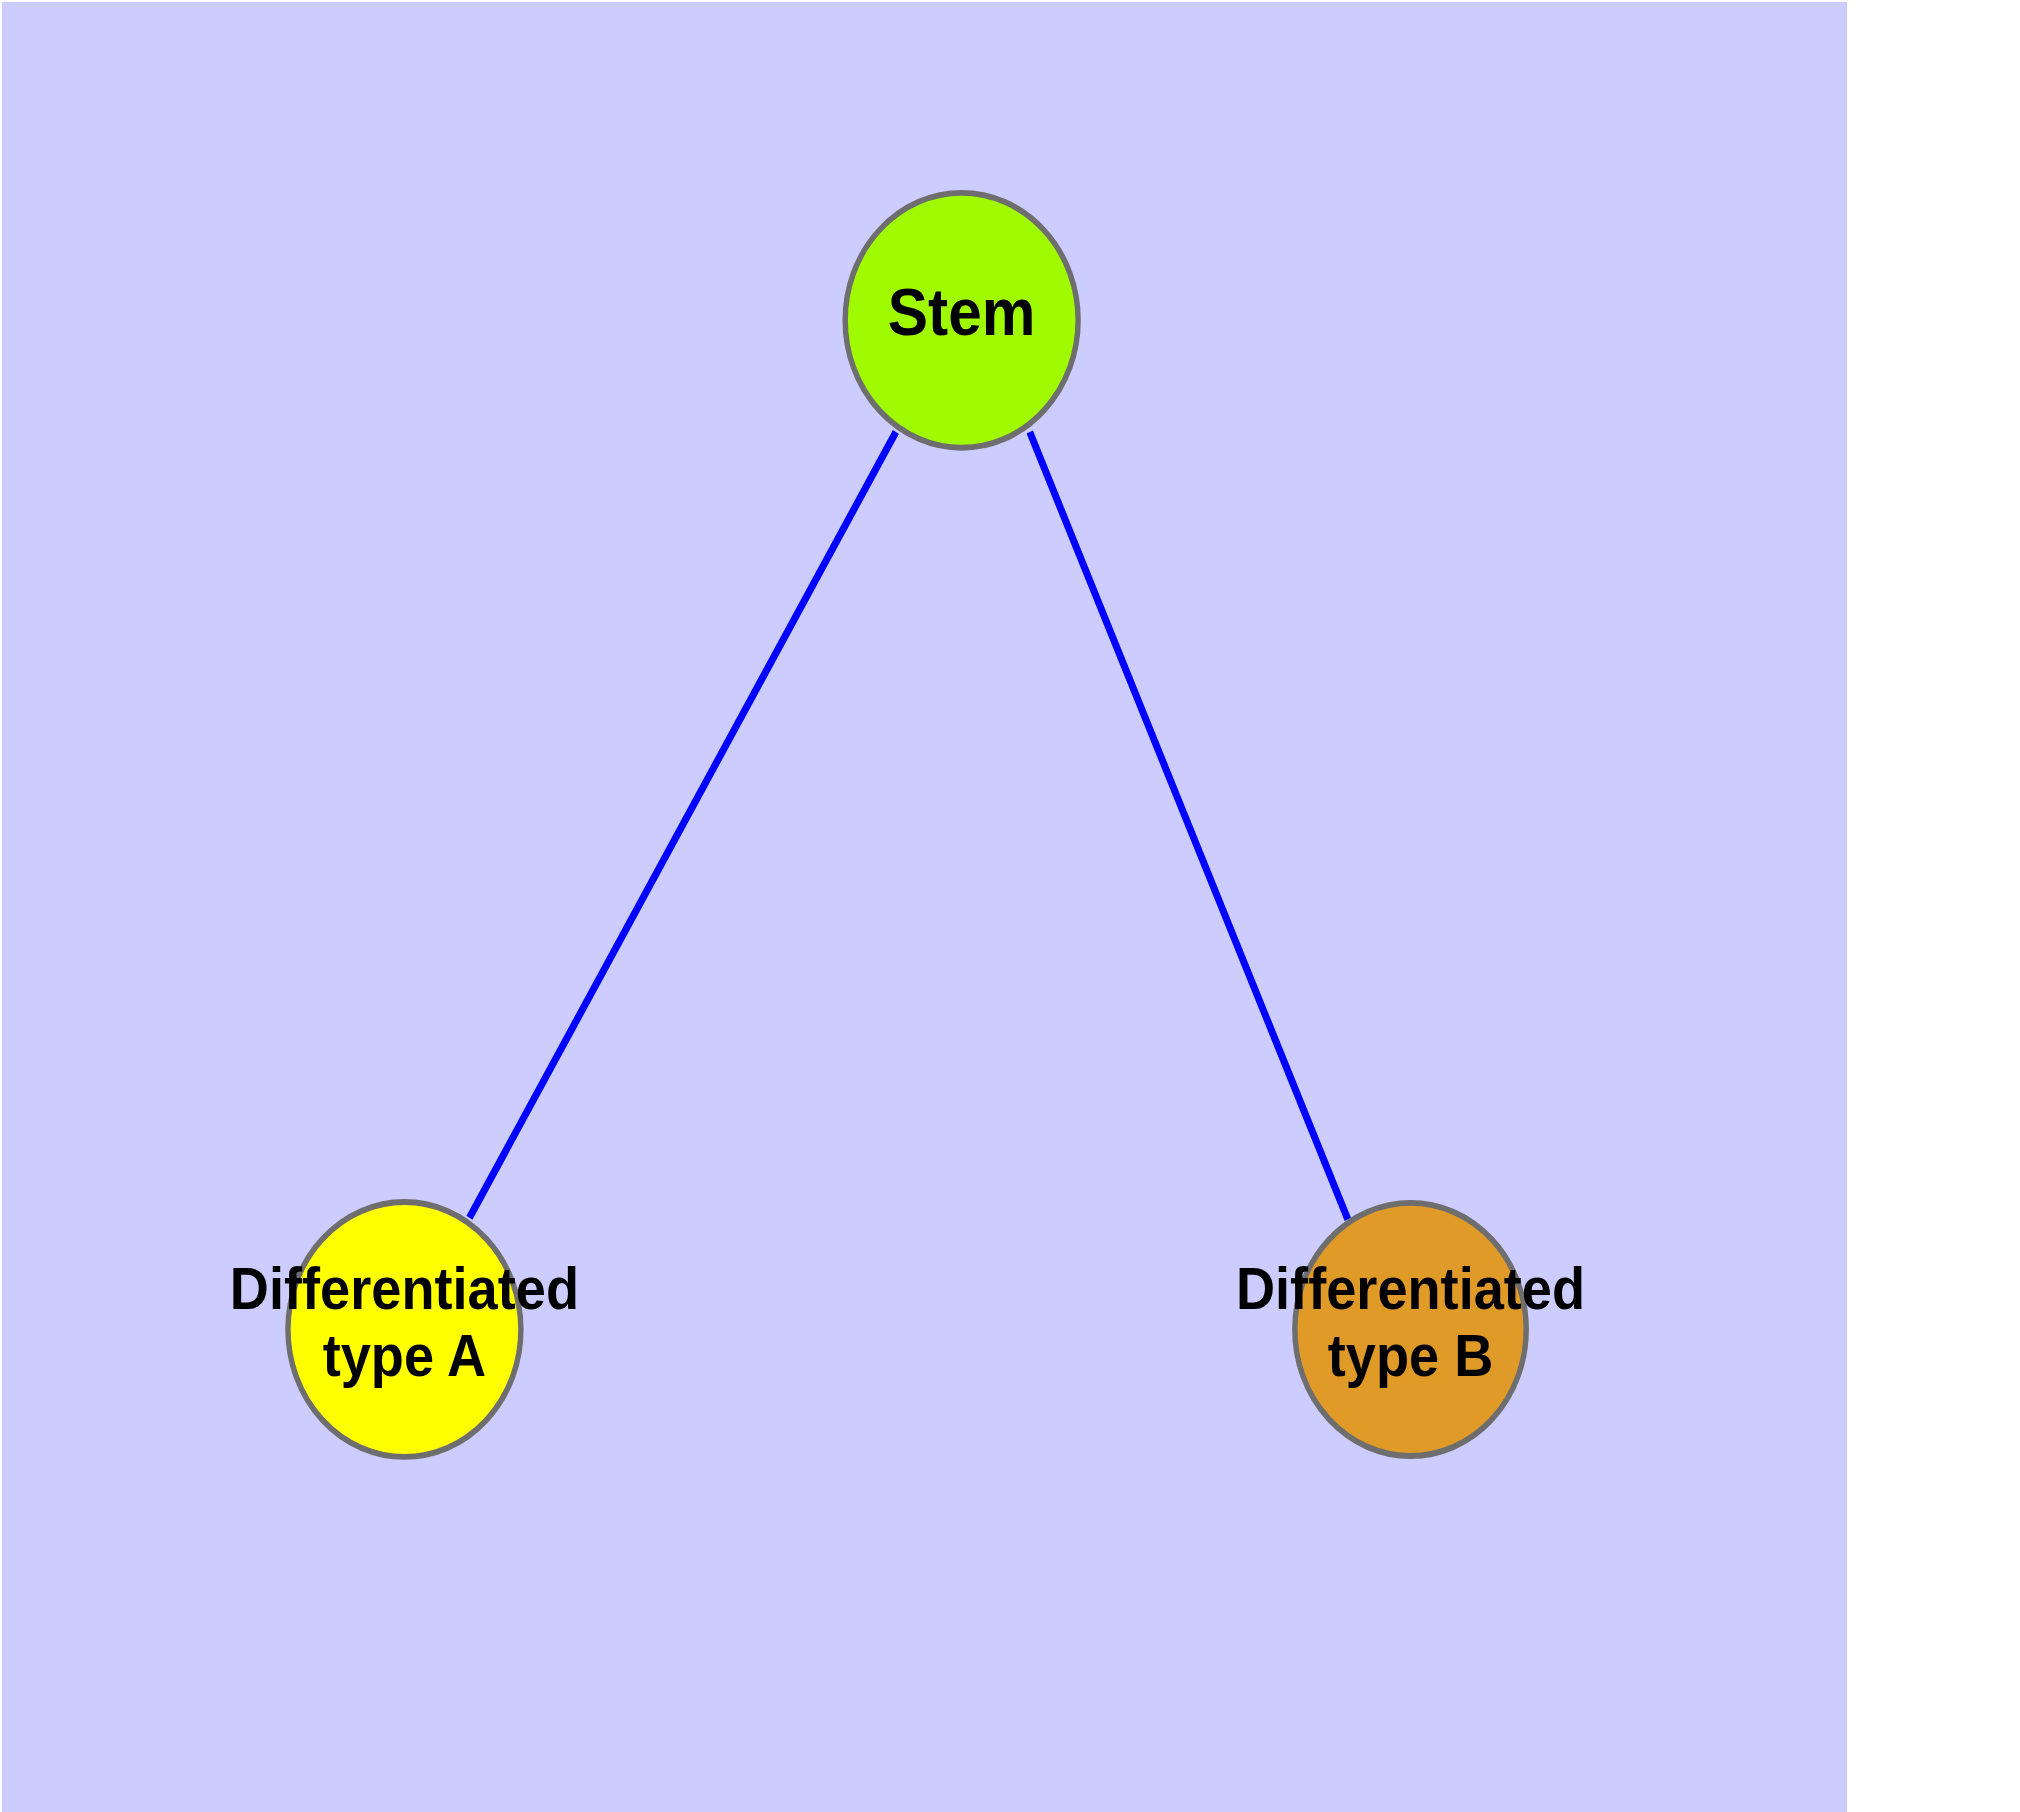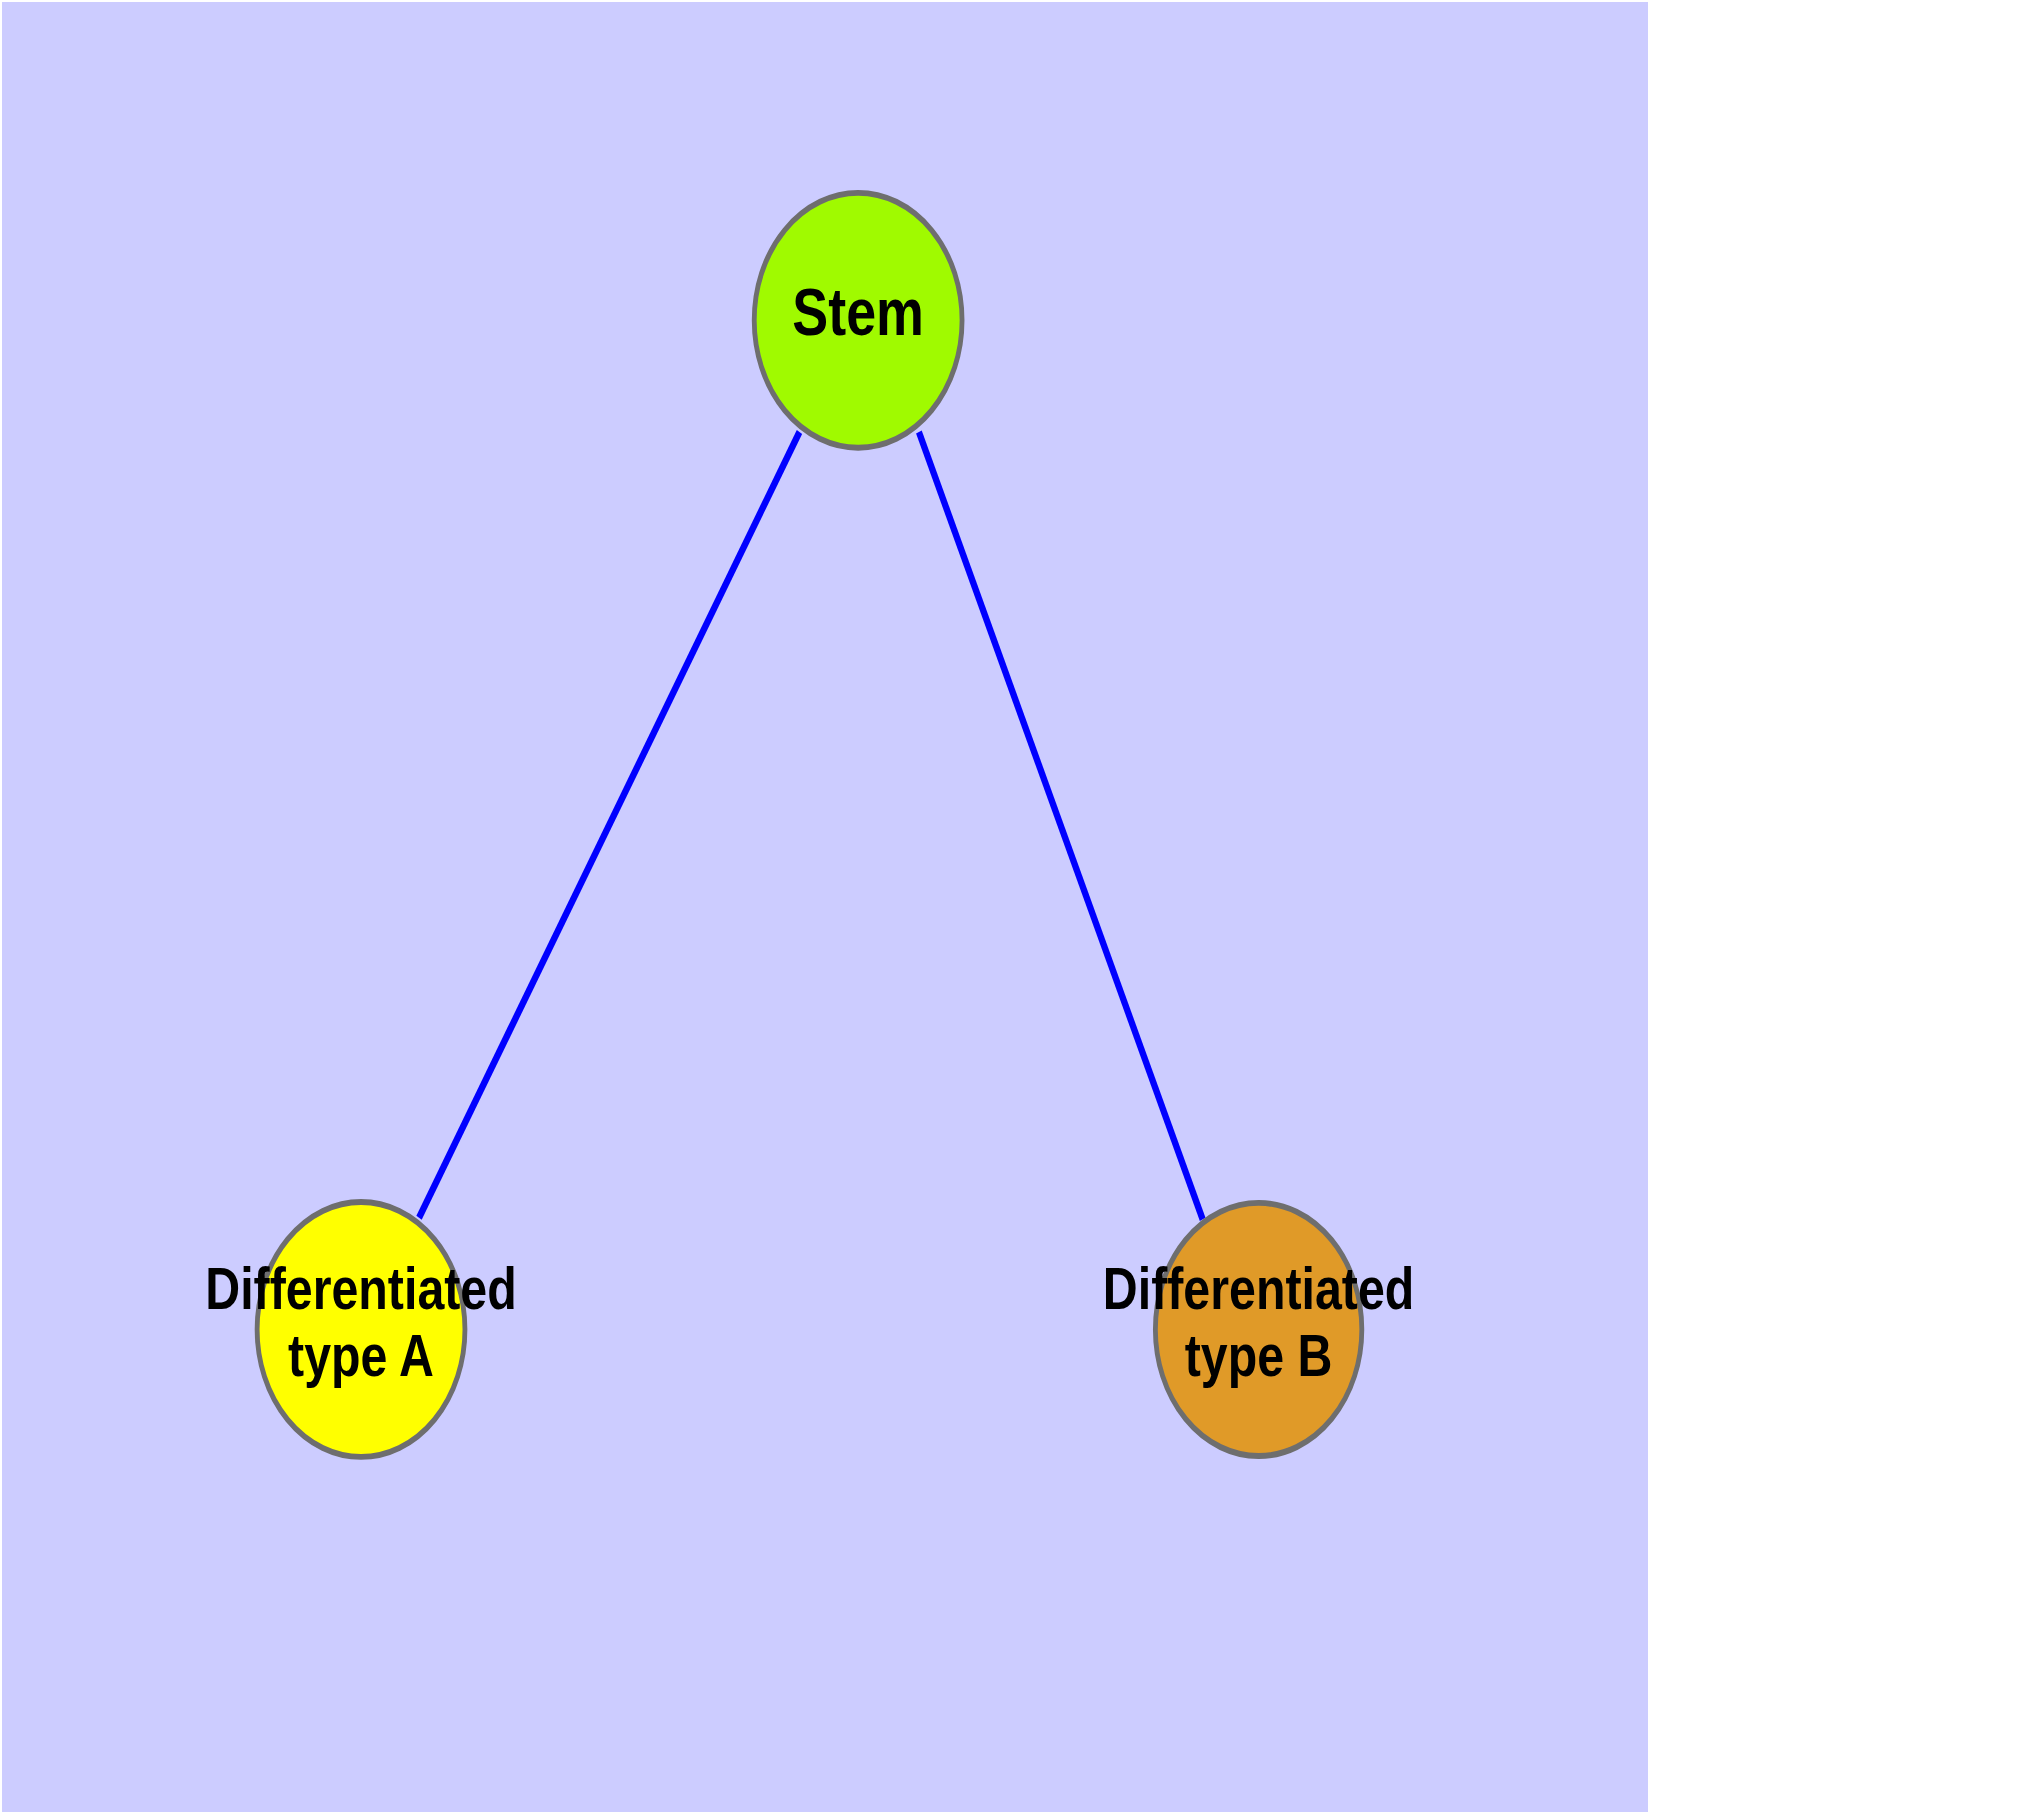--- a/index.html
+++ b/index.html
@@ -30,21 +30,21 @@
     position: absolute;
     inset: 0;
     width: 100%;
     height: 100%;
     display: block;
   }
 </style>
 </head>
 <body>
 
-<div id="canvas" style="width: 1648px; height: 1812px; background: rgb(204, 204, 255);">
+<div id="canvas" style="width: 1847px; height: 1812px; background: rgb(204, 204, 255);">
 
   <svg id="edge-layer" viewBox="0 0 2384 2138" preserveAspectRatio="none">
     <g id="edges-group">
         <line x1="1155" y1="508" x2="604" y2="1436" stroke="#0000ff" stroke-width="9" stroke-linecap="butt"></line>
         <line x1="1328" y1="508" x2="1739" y2="1438" stroke="#0000ff" stroke-width="9" stroke-linecap="butt"></line>
       </g>
   </svg>
 
   <svg id="node-layer" viewBox="0 0 2384 2138" preserveAspectRatio="none">
     <g id="nodes-group">

